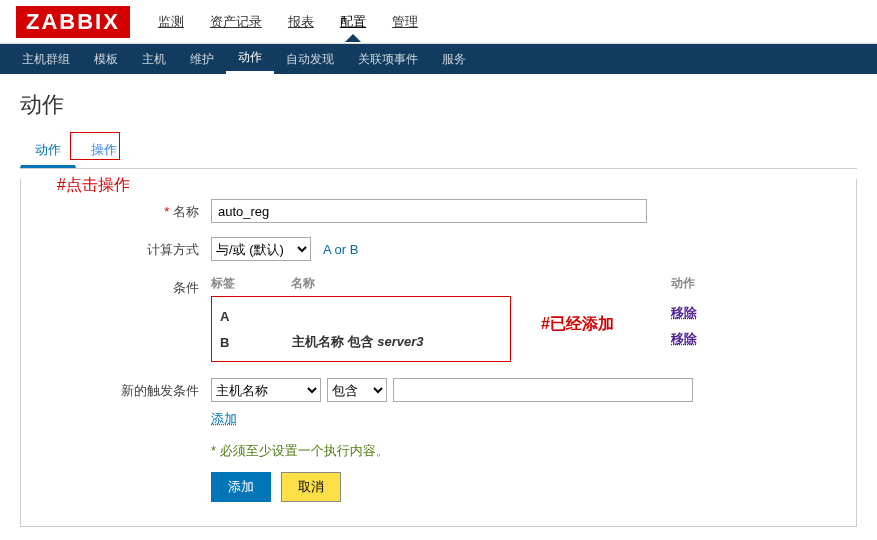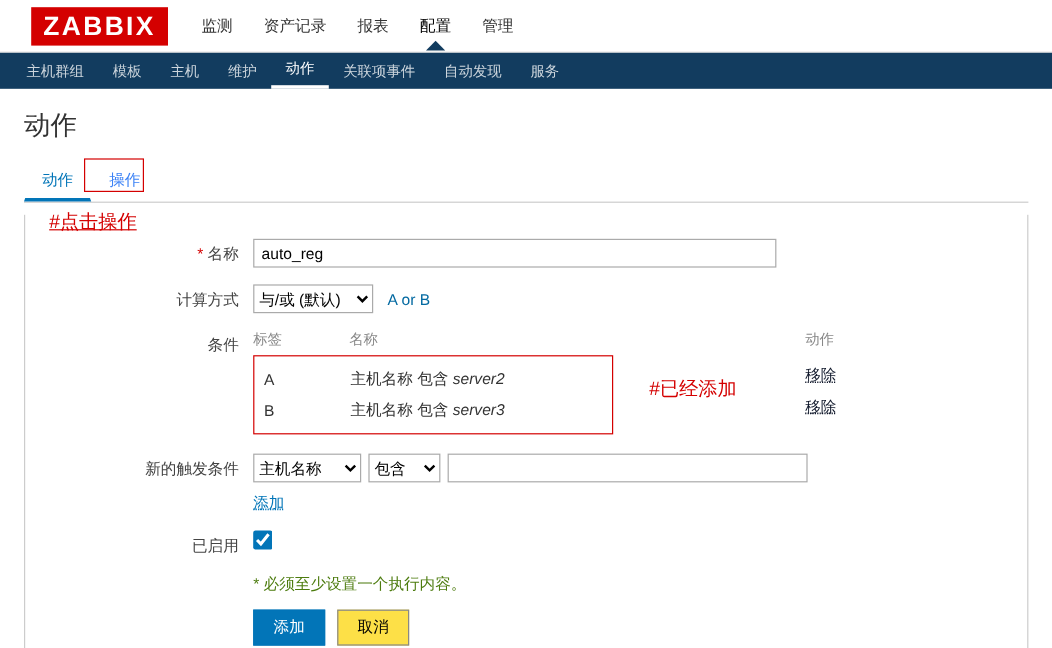--- a/index.html
+++ b/index.html
@@ -1,20 +1,20 @@
 <!DOCTYPE html>
 <html><head>
 <meta charset="utf-8">
 <style>
 * { box-sizing: border-box; margin: 0; padding: 0; }
 body { font-family: Arial, "Microsoft YaHei", sans-serif; font-size: 13px; color: #333; background: #fff; width: 877px; }
-.topbar { display: flex; align-items: center; height: 44px; border-bottom: 1px solid #ddd; padding: 0 26px; }
+.topbar { display: flex; align-items: center; height: 44px; border-bottom: 1px solid #ddd; padding: 0 16px; }
 .logo { background: #d40000; color: #fff; font-weight: bold; font-size: 22px; letter-spacing: 2px; padding: 3px 10px; margin-right: 18px; font-family: Arial; }
 .topnav { display: flex; gap: 6px; }
-.topnav-item { padding: 10px 10px; color: #333; cursor: pointer; position: relative; }
+.topnav-item { padding: 10px 10px; color: #333; cursor: pointer; position: relative; text-decoration: underline; }
 .topnav-item.active { color: #000; font-weight: 500; }
 .topnav-item.active::after { content: ""; position: absolute; bottom: -1px; left: 50%; transform: translateX(-50%); border-left: 8px solid transparent; border-right: 8px solid transparent; border-bottom: 8px solid #123c5f; }
 .subnav { background: #123c5f; display: flex; height: 30px; align-items: center; padding: 0 10px; text-align: right; }
 .subnav-item { color: #cdd6dd; padding: 0 12px; font-size: 12px; line-height: 30px; cursor: pointer; }
 .subnav-item.active { color: #fff; border-bottom: 3px solid #fff; line-height: 27px; }
 .page { padding: 16px 20px; }
 .page-title { font-size: 22px; font-weight: normal; color: #333; margin-bottom: 14px; }
 .tabstrip { display: flex; border-bottom: 1px solid #ccc; margin-bottom: 10px; position: relative; }
 .tabstrip .tab { padding: 6px 14px; font-size: 13px; cursor: pointer; color: #3b82f6; border: 1px solid transparent; }
 .tabstrip .tab.active { color: #0275b8; border-bottom: 3px solid #0275b8; }
@@ -33,22 +33,22 @@
 .cond-table { width: 520px; }
 .cond-head { display: flex; color: #888; font-size: 12px; margin-bottom: 4px; }
 .cond-head .c1 { width: 80px; }
 .cond-head .c2 { flex: 1; }
 .cond-head .c3 { width: 60px; }
 .cond-body { border: 1px solid #d40000; padding: 6px 0; width: 300px; margin-bottom: 2px; }
 .cond-row { display: flex; align-items: center; height: 26px; }
 .cond-row .c1 { width: 80px; padding-left: 8px; }
 .cond-row .c2 { flex: 1; }
 .cond-row .c2 i { font-style: italic; }
-.remove-link { color: #0f172a; cursor: pointer; text-decoration: underline dotted; }
-.trigger-select { width: 90px; }
+.remove-link { color: #4c1d95; cursor: pointer; text-decoration: underline dotted; }
+.trigger-select { width: 110px; }
 .contain-select { width: 60px; }
 .trigger-input { width: 300px; }
 .add-link { color: #0275b8; cursor: pointer; text-decoration: underline dotted; display: inline-block; margin-top: 8px; }
 .checkbox { width: 16px; height: 16px; accent-color: #0275b8; }
 .warn { color: #4d7c0f; margin-left: 170px; margin-bottom: 12px; }
 .warn::before { content: "* "; }
 .buttons { margin-left: 170px; display: flex; gap: 10px; }
 .btn { border: 1px solid #888; padding: 5px 16px; font-size: 13px; cursor: pointer; background: #fde047; }
 .btn.primary { background: #0275b8; color: #fff; border-color: #0275b8; }
 </style>
@@ -65,69 +65,68 @@
     <div class="topnav-item">管理</div>
   </div>
 </div>
 
 <div class="subnav">
   <div class="subnav-item">主机群组</div>
   <div class="subnav-item">模板</div>
   <div class="subnav-item">主机</div>
   <div class="subnav-item">维护</div>
   <div class="subnav-item active">动作</div>
+  <div class="subnav-item">自动发现</div>
   <div class="subnav-item">关联项事件</div>
-  <div class="subnav-item">自动发现</div>
   <div class="subnav-item">服务</div>
 </div>
 
 <div class="page">
   <h1 class="page-title">动作</h1>
 
   <div style="position:relative;">
     <div class="tabstrip">
       <div class="tab active">动作</div>
       <div class="tab">操作</div>
       <div class="tabbox"></div>
     </div>
 
     <div class="form-area">
-      <div class="annot" style="left:20px; top:-4px;text-decoration:underline;">#点击操作</div>
+      <div class="annot" style="left:36px; top:-4px;">#点击操作</div>
 
       <div class="row">
         <div class="label req">名称</div>
         <div class="field">
           <input type="text" class="name-input" value="auto_reg" style="">
         </div>
       </div>
 
       <div class="row">
         <div class="label">计算方式</div>
         <div class="field">
           <select class="calc-select">
             <option>与/或 (默认)</option>
           </select>
           <span class="calc-hint">A or B</span>
         </div>
       </div>
 
       <div class="row" style="position:relative;">
         <div class="label">条件</div>
-        <div class="field" style="display:block;">
+        <div class="field" style="display:block;font-weight:bold;">
           <div class="cond-table">
             <div class="cond-head">
               <div class="c1">标签</div>
               <div class="c2">名称</div>
               <div class="c3">动作</div>
             </div>
             <div style="display:flex; align-items:flex-start;">
               <div class="cond-body">
                 <div class="cond-row">
                   <div class="c1">A</div>
-                  <div class="c2"><span>主机名称 包含 </span><i>server2</i></div>
                 </div>
                 <div class="cond-row">
                   <div class="c1">B</div>
                   <div class="c2"><span>主机名称 包含 </span><i>server3</i></div>
                 </div>
               </div>
               <div class="annot" style="position:static; margin-left:30px; margin-top:18px;">#已经添加</div>
               <div style="margin-left:auto; padding-top:8px; width:60px;">
                 <div style="height:26px;"><span class="remove-link">移除</span></div>
                 <div style="height:26px;"><span class="remove-link">移除</span></div>
@@ -146,26 +145,20 @@
             </select>
             <select class="contain-select">
               <option>包含</option>
             </select>
             <input type="text" class="trigger-input" value="" style="">
           </div>
           <span class="add-link">添加</span>
         </div>
       </div>
 
-      <div class="row">
-        <div class="label">已启用</div>
-        <div class="field">
-          <input type="checkbox" class="checkbox" checked="" style="">
-        </div>
-      </div>
 
       <div class="warn">必须至少设置一个执行内容。</div>
 
       <div class="buttons">
         <button class="btn primary">添加</button>
         <button class="btn">取消</button>
       </div>
 
     </div>
   </div>

